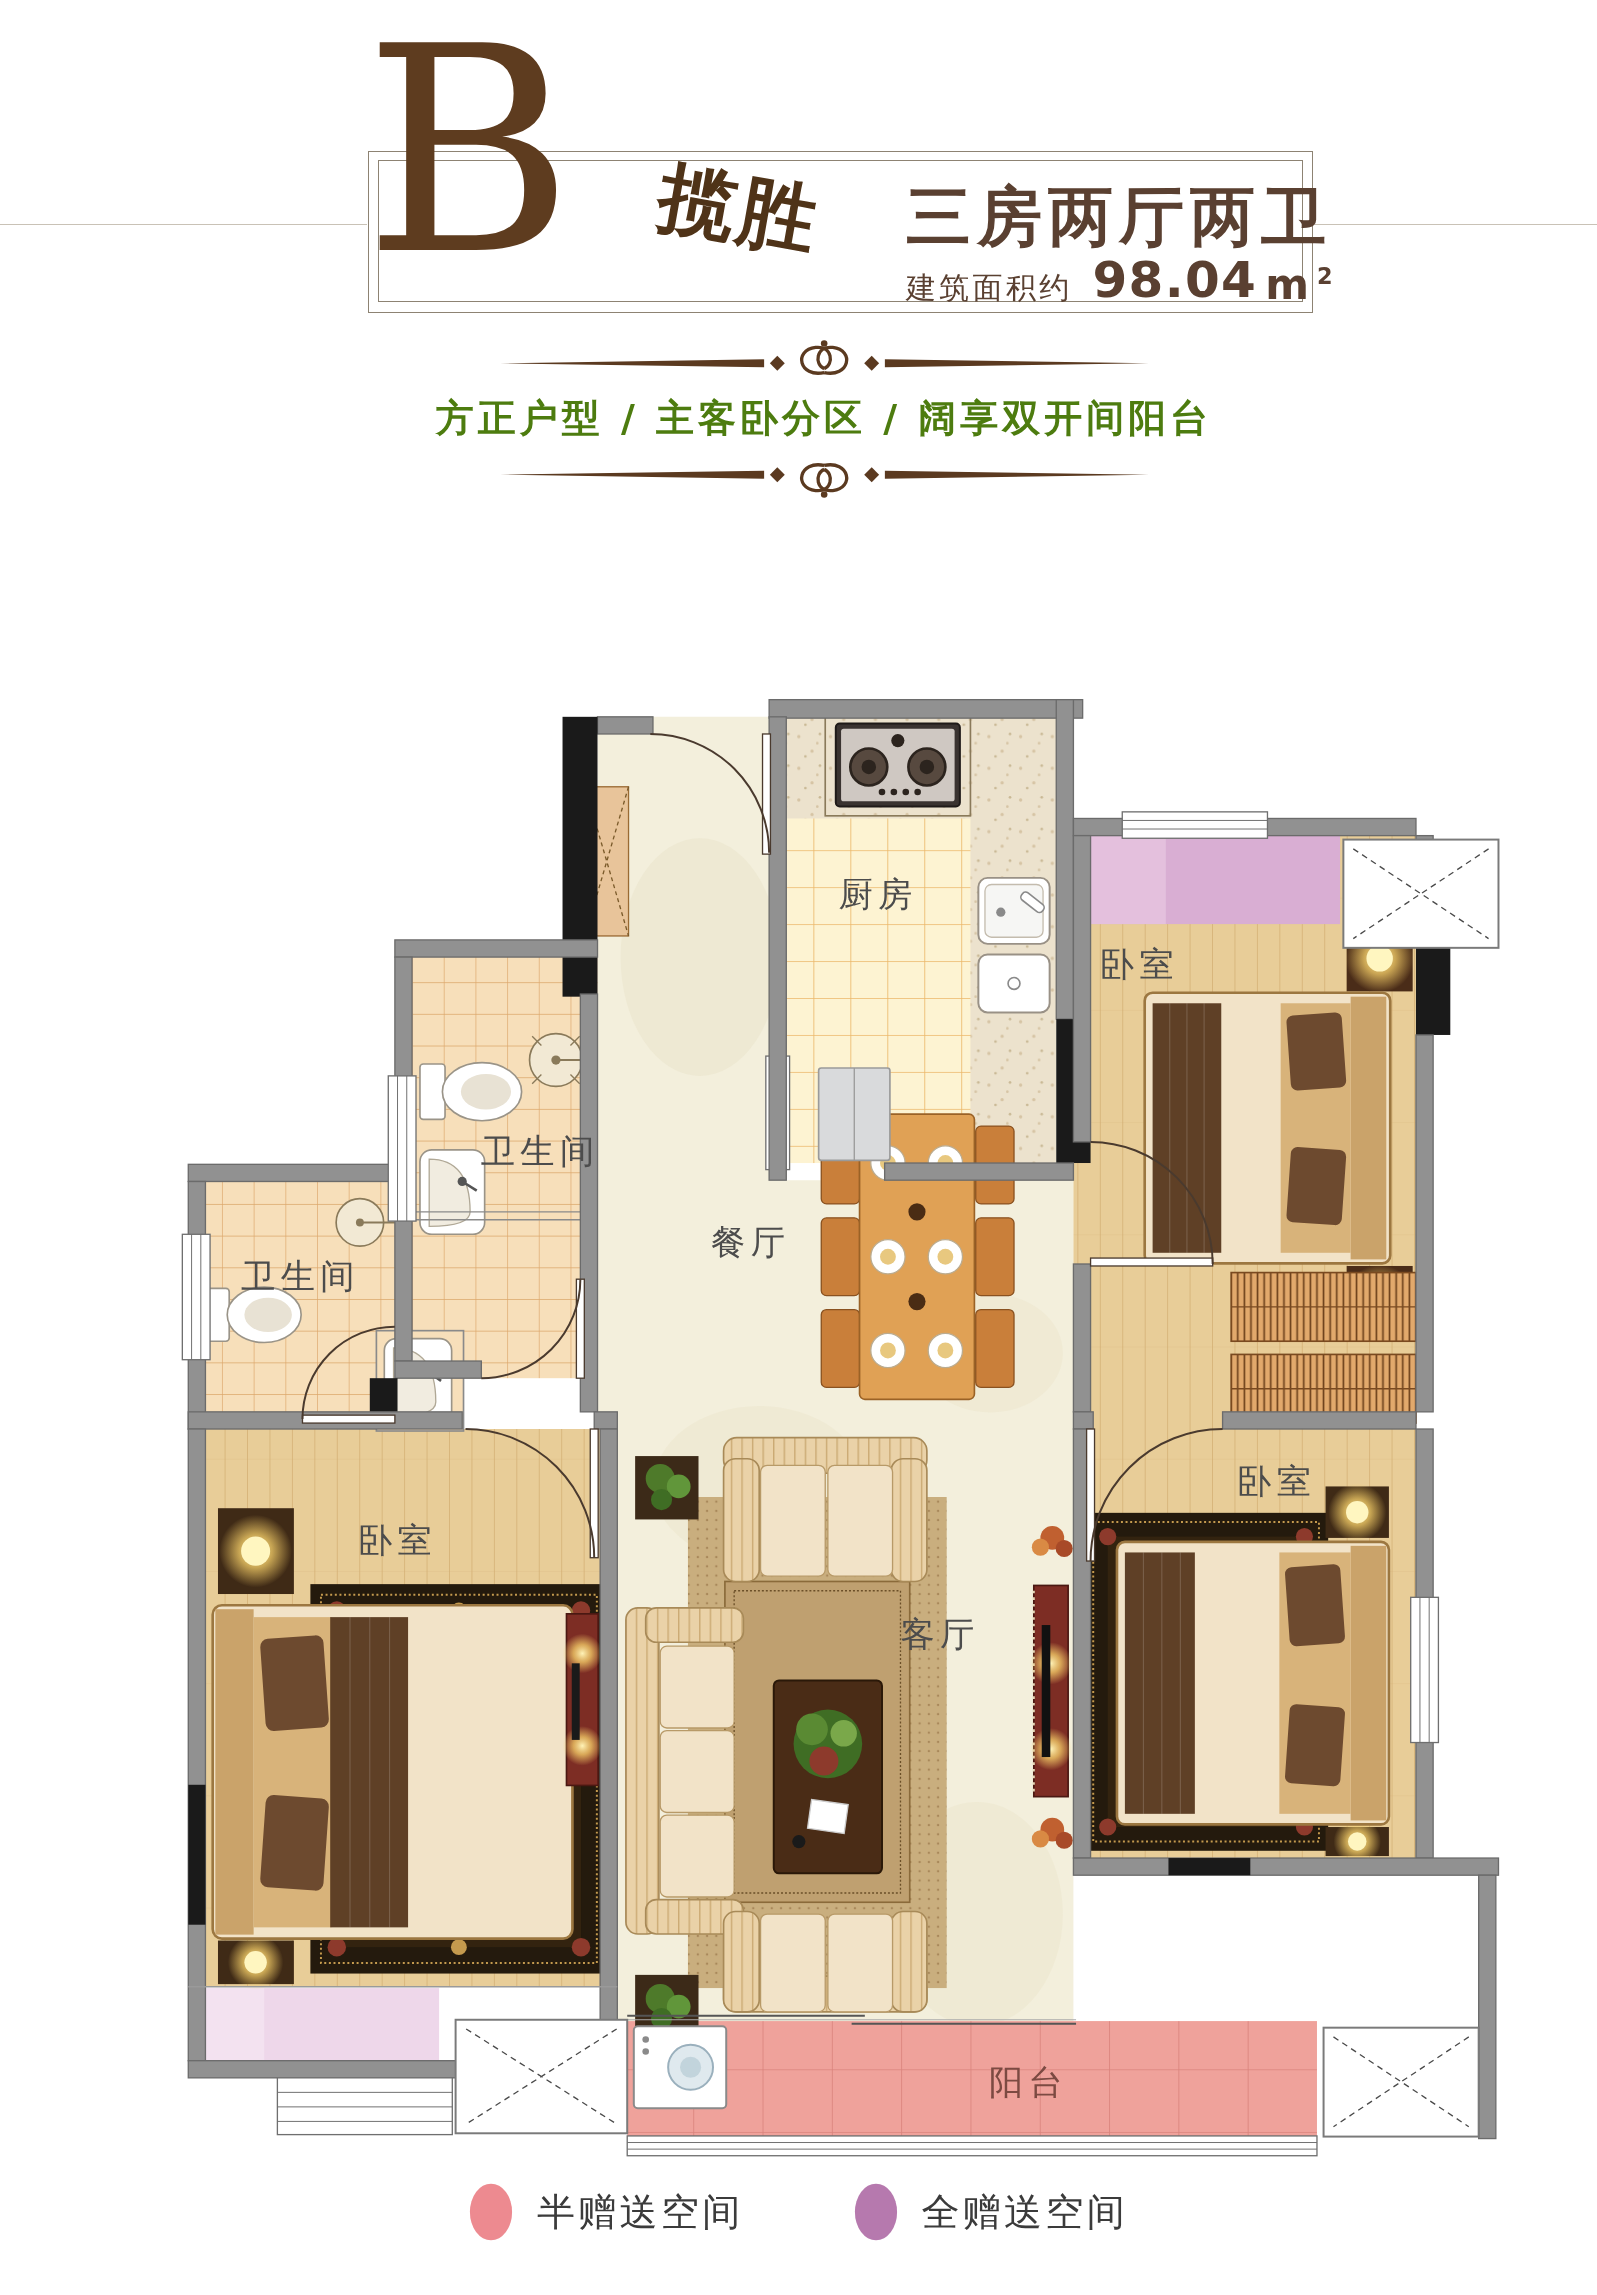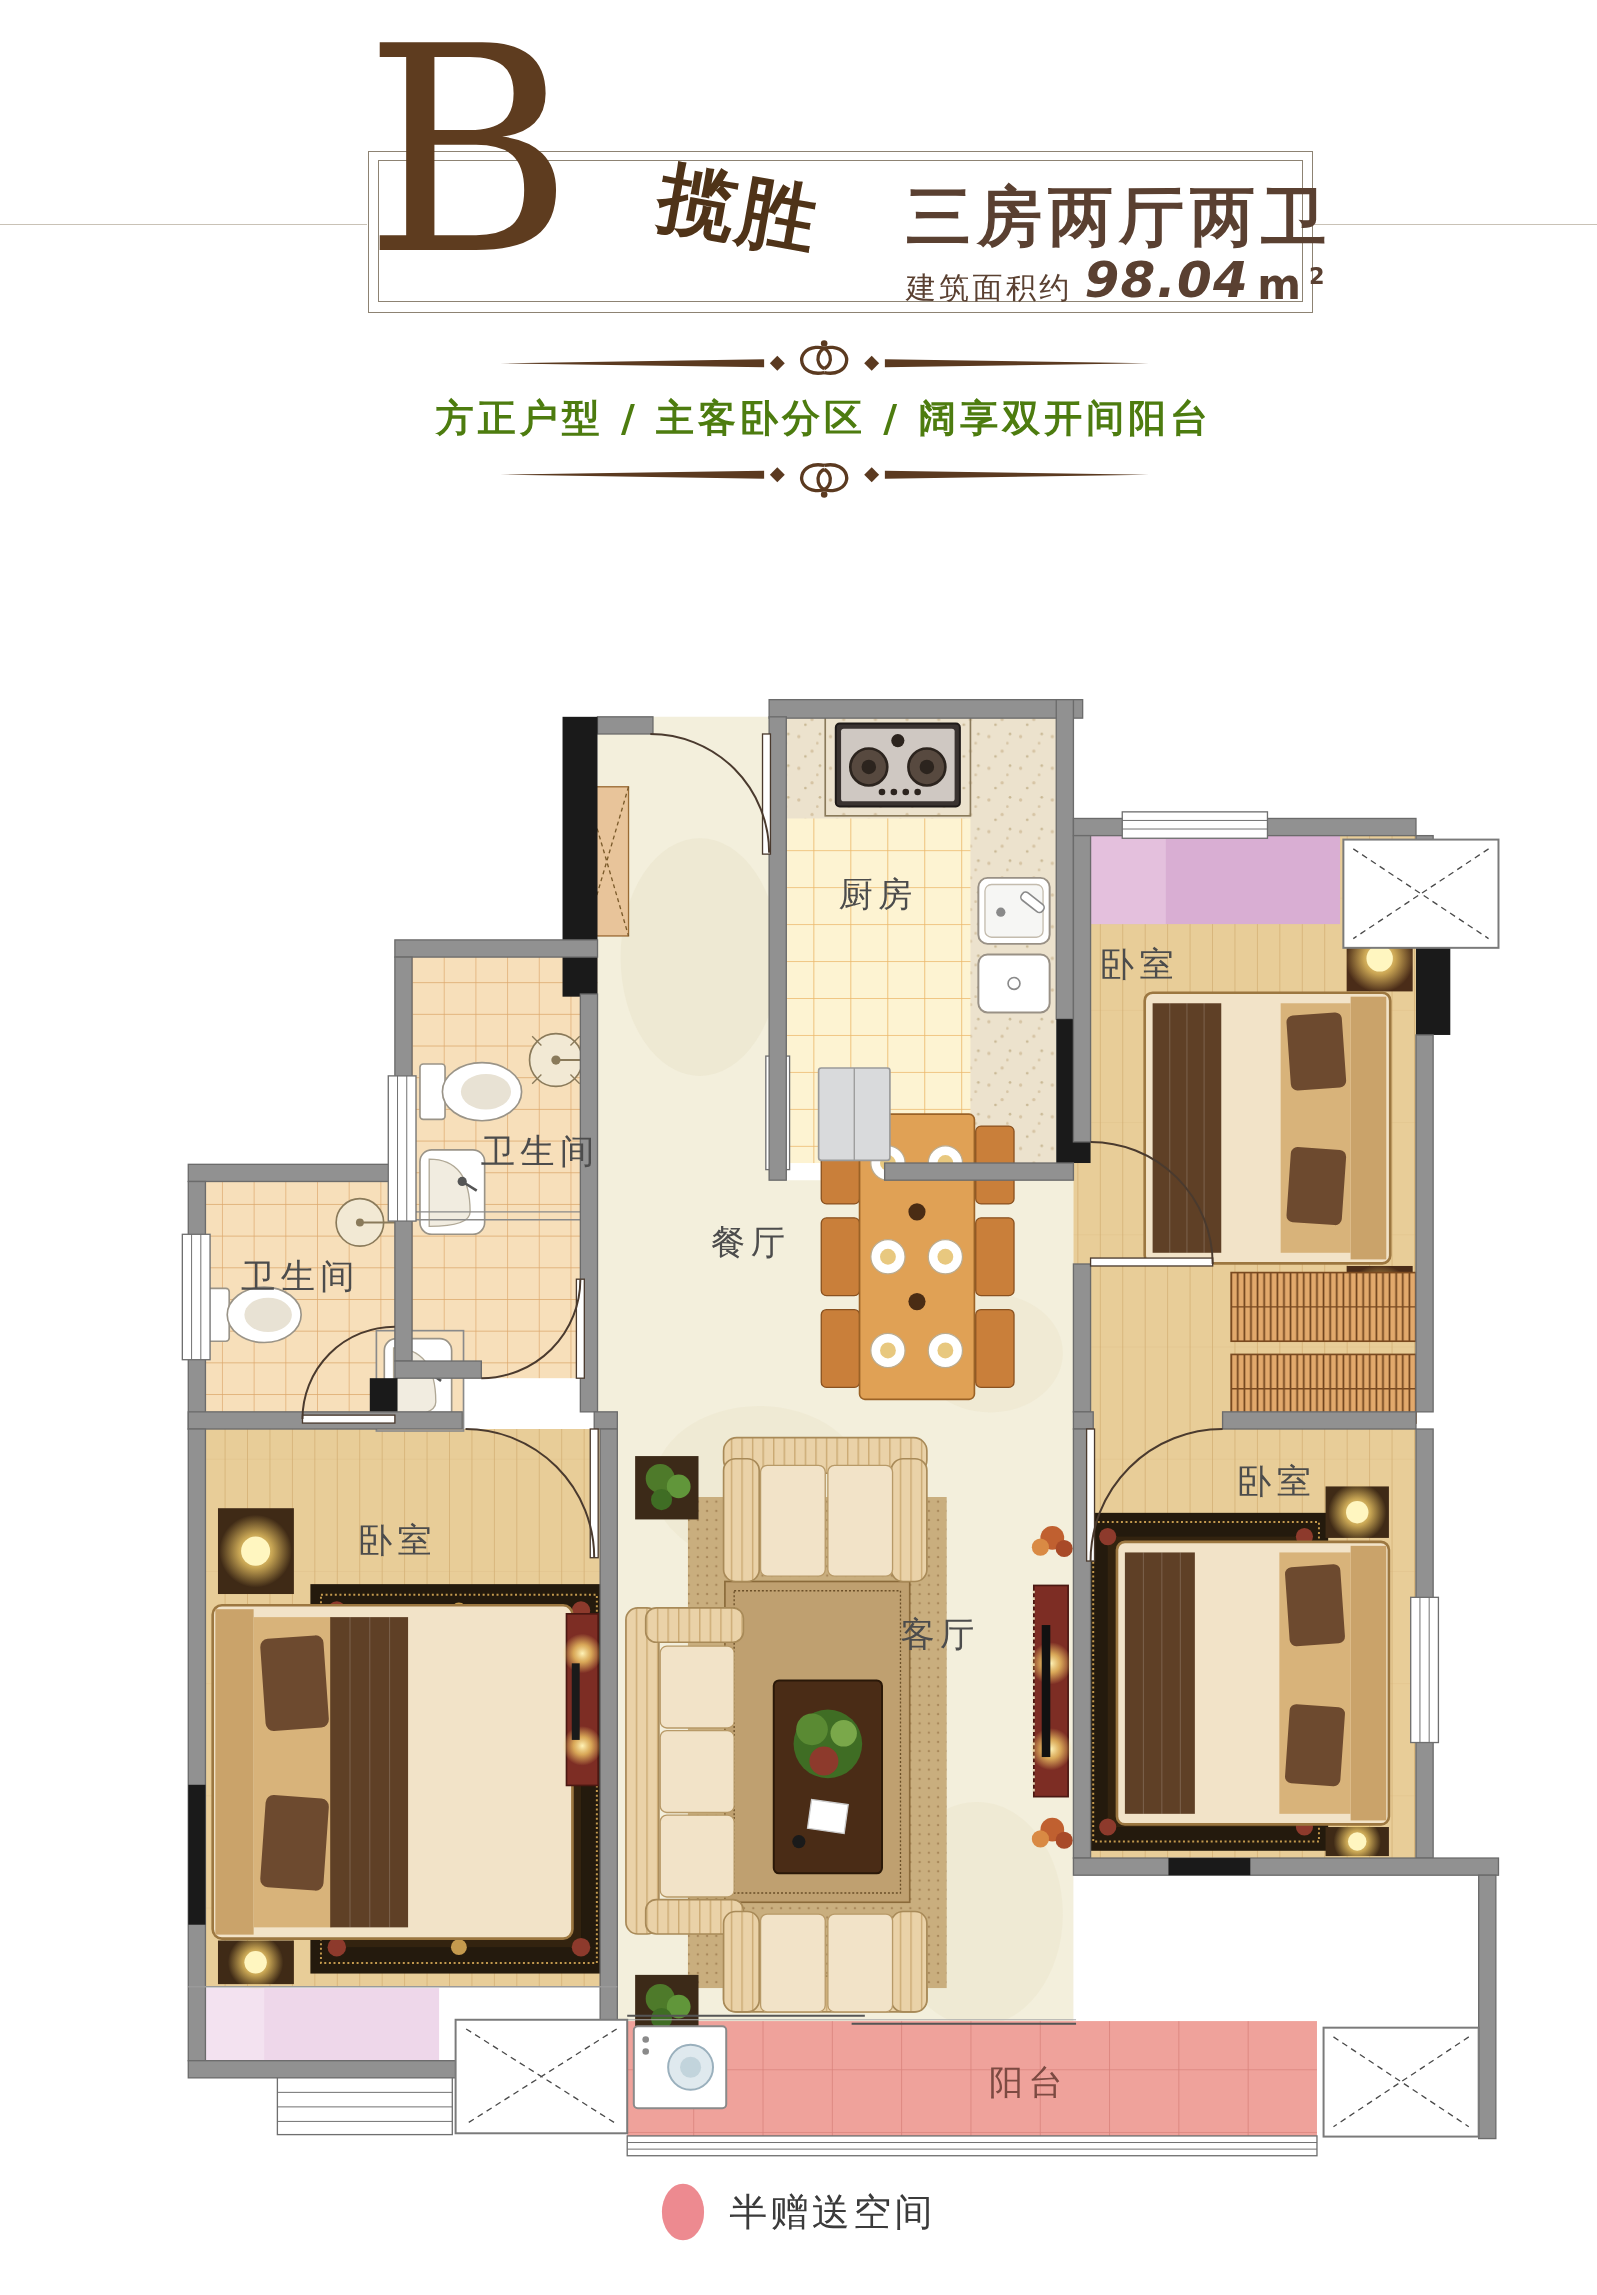--- a/index.html
+++ b/index.html
@@ -15,21 +15,21 @@
         border:0.7px solid #8d8373;}
   .plan-letter{position:absolute;left:364px;top:9.2px;line-height:1;
         font-family:"DejaVu Serif",serif;font-size:285px;color:#5e3c1f;}
   .plan-name{position:absolute;left:658px;top:170px;line-height:1;
         font-family:"DejaVu Serif",serif;font-size:78px;color:#4f3318;
         transform:rotate(10deg);letter-spacing:2.6px;font-weight:bold;}
   .layout-type{position:absolute;left:906px;top:173px;font-size:65px;font-weight:bold;
         color:#5a4031;letter-spacing:6px;}
   .area-line{position:absolute;left:906px;top:251px;display:flex;align-items:flex-end;color:#5a4031;gap:8px;}
   .area-prefix{font-size:30px;letter-spacing:3.3px;}
-  .area-value{font-size:50px;font-weight:bold;margin-left:4px;letter-spacing:1.3px;font-style:italic;}
+  .area-value{font-size:50px;font-weight:bold;margin-left:12px;letter-spacing:1.3px;}
   .area-unit{font-size:42px;font-weight:bold;}
   .area-exp{font-size:22.4px;font-weight:bold;position:relative;top:-20px;}
   
   .divider{position:absolute;left:428px;top:338px;width:792px;text-align:center;}
   .flourish{display:block;margin:0 auto;}
   .flourish.bottom{transform:scaleY(-1);}
   .tagline{font-size:38px;font-weight:bold;color:#4d7c0f;letter-spacing:4px;margin:6.6px 0 8px 0;}
   
   .plan-svg{position:absolute;left:0;top:0;width:1597px;height:2295px;}
   .wall{fill:#919191;stroke:#6b6b6b;stroke-width:2;}
@@ -506,16 +506,22 @@
     </g>
   </svg>
 
   <div class="legend">
     <div class="legend-item">
       <svg width="44" height="58" viewBox="0 0 66 88">
         <ellipse cx="33" cy="44" rx="32" ry="43" fill="#ed8a90"></ellipse>
       </svg>
       <span class="legend-label">半赠送空间</span>
     </div>
+    <div class="legend-item">
+      <svg width="44" height="58" viewBox="0 0 66 88">
+        <ellipse cx="33" cy="44" rx="32" ry="43" fill="#b679ae"></ellipse>
+      </svg>
+      <span class="legend-label">全赠送空间</span>
+    </div>
   </div>
 
 </div>
 
 
 </body></html>

